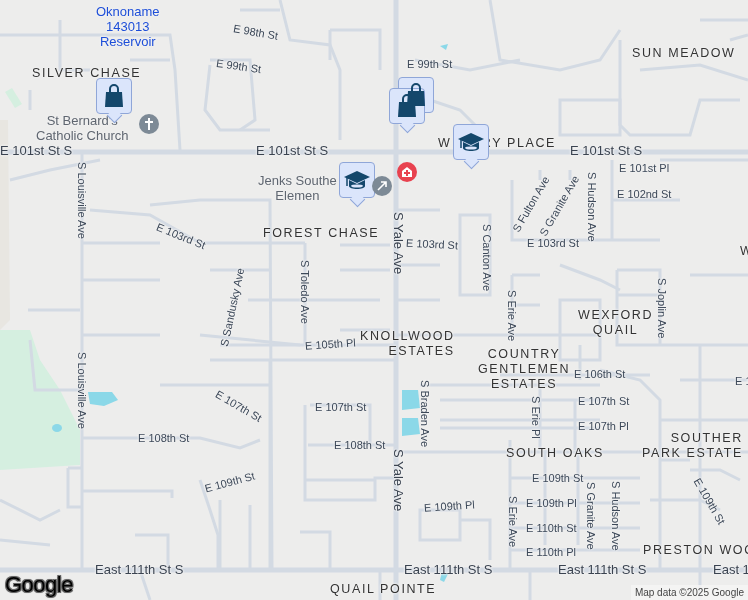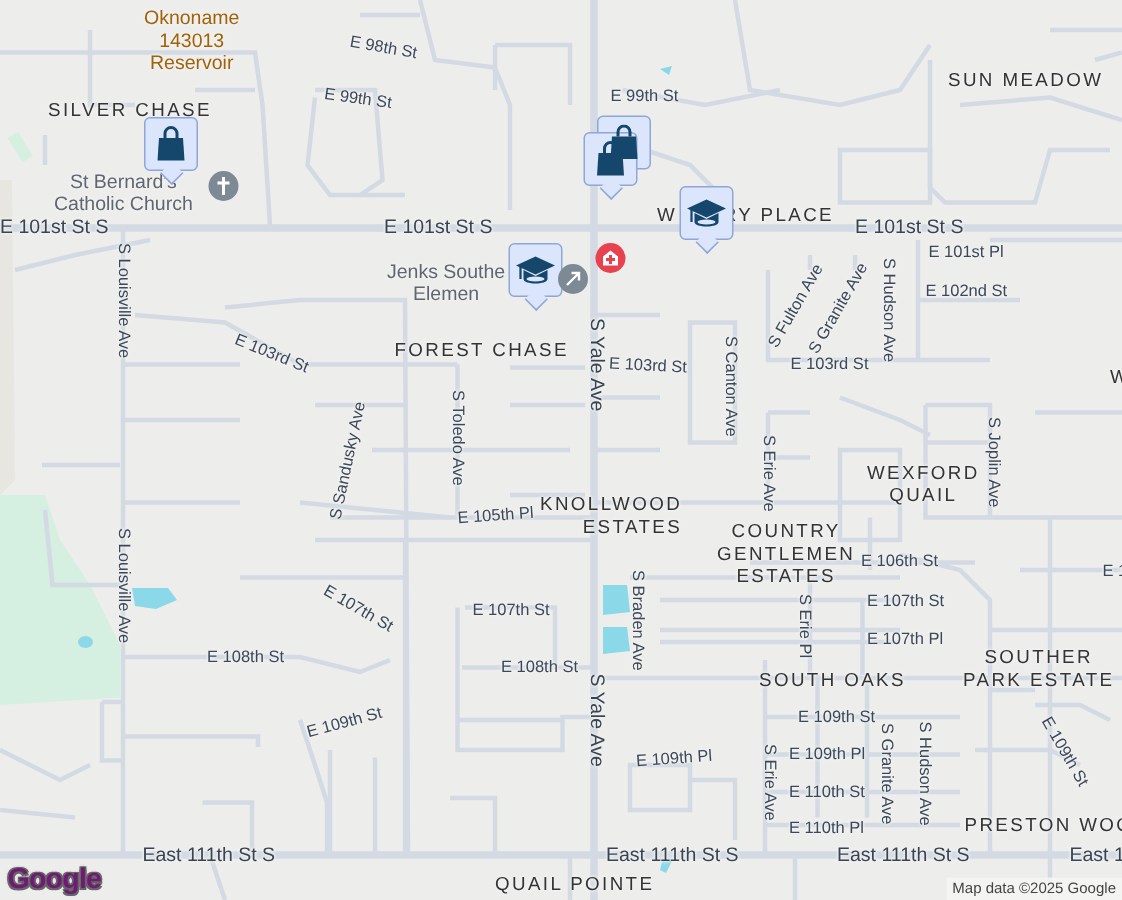--- a/index.html
+++ b/index.html
@@ -3,28 +3,28 @@
 <meta charset="utf-8">
 <style>
   html, body { margin: 0; padding: 0; }
   body { width: 748px; height: 600px; overflow: hidden; background: #eeeeee; font-family: "Liberation Sans", sans-serif; }
   #map { position: relative; width: 748px; height: 600px; overflow: hidden; background: #ededec; }
   #map svg.roads { position: absolute; left: 0; top: 0; }
   .lbl { position: absolute; white-space: nowrap; color: #3c4858; font-size: 11px; line-height: 12px;
          text-shadow: 0 0 2px #f2f2f2, 0 0 2px #f2f2f2, 0 0 3px #f2f2f2; }
   .lbl.major { font-size: 13px; color: #3a4350; }
   .lbl.hood { font-size: 12.5px; letter-spacing: 1.6px; color: #333; font-weight: normal; text-align: center; line-height: 15px; }
-  .lbl.water { color: #a16207; font-size: 13px; text-align: center; line-height: 15px; }
+  .lbl.water { color: #1d4ed8; font-size: 13px; text-align: center; line-height: 15px; }
   .lbl.poi { color: #5f6670; font-size: 13px; text-align: center; line-height: 15px; }
   .lbl.vert { transform-origin: left top; transform: rotate(90deg); }
   .pin { position: absolute; width: 36px; height: 36px; background: #dbe5fb; border: 1px solid #8fa6d8; border-radius: 4px; box-sizing: border-box; display: flex; align-items: center; justify-content: center; }
   .pin::after { content: ""; position: absolute; left: 12px; bottom: -8px; width: 10px; height: 10px; background: #dbe5fb; border-right: 1px solid #8fa6d8; border-bottom: 1px solid #8fa6d8; transform: rotate(45deg); }
   .pin svg { position: relative; z-index: 1; }
   .round-pin { position: absolute; width: 20px; height: 20px; border-radius: 50%; display: flex; align-items: center; justify-content: center; color: #fff; font-weight: bold; font-size: 13px; }
-  .google-logo { position: absolute; left: 5px; bottom: 2px; font-size: 19px; font-weight: bold; color: #701a75; letter-spacing: -0.5px;
+  .google-logo { position: absolute; left: 5px; bottom: 2px; font-size: 22px; font-weight: normal; color: #000000; letter-spacing: -0.5px;
                  text-shadow: -1px -1px 0 #666, 1px -1px 0 #666, -1px 1px 0 #666, 1px 1px 0 #666, 0 0 2px #555; }
   .attribution { position: absolute; right: 0; bottom: 0; background: rgba(245,245,245,0.85); color: #444; font-size: 10px; padding: 2px 4px; }
 </style>
 </head>
 <body>
 
 <div id="map">
   <svg class="roads" width="748" height="600">
 
     <path d="M0,330 L30,330 L40,360 L60,390 L80,430 L80,465 L0,470 Z" fill="#d5efe0"></path>
@@ -132,21 +132,21 @@
   <div class="lbl hood" style="left:438px;top:136px;white-space:pre;">W      RY PLACE</div>
   <div class="lbl hood" style="left:263px;top:226px;">FOREST CHASE</div>
   <div class="lbl hood" style="left:360px;top:329px;white-space:pre-line;text-align:right;">KNOLLWOOD
 ESTATES</div>
   <div class="lbl hood" style="left:578px;top:308px;white-space:pre-line;">WEXFORD
 QUAIL</div>
   <div class="lbl hood" style="left:478px;top:347px;white-space:pre-line;">COUNTRY
 GENTLEMEN
 ESTATES</div>
   <div class="lbl hood" style="left:481px;top:446px;margin-left:25px;">SOUTH OAKS</div>
-  <div class="lbl hood" style="left:642px;top:431px;white-space:pre-line;">SOUTHER
+  <div class="lbl hood" style="left:642px;top:431px;white-space:pre-line;text-align:right;">SOUTHER
 PARK ESTATE</div>
   <div class="lbl hood" style="left:643px;top:543px;">PRESTON WOO</div>
   <div class="lbl hood" style="left:330px;top:582px;">QUAIL POINTE</div>
   <div class="lbl hood" style="left:740px;top:244px;">W</div>
 
   <div class="lbl poi" style="left:36px;top:113px;white-space:pre-line;">St Bernard's
 Catholic Church</div>
   <div class="lbl poi" style="left:258px;top:173px;white-space:pre-line;">Jenks Southe
 Elemen</div>
 

